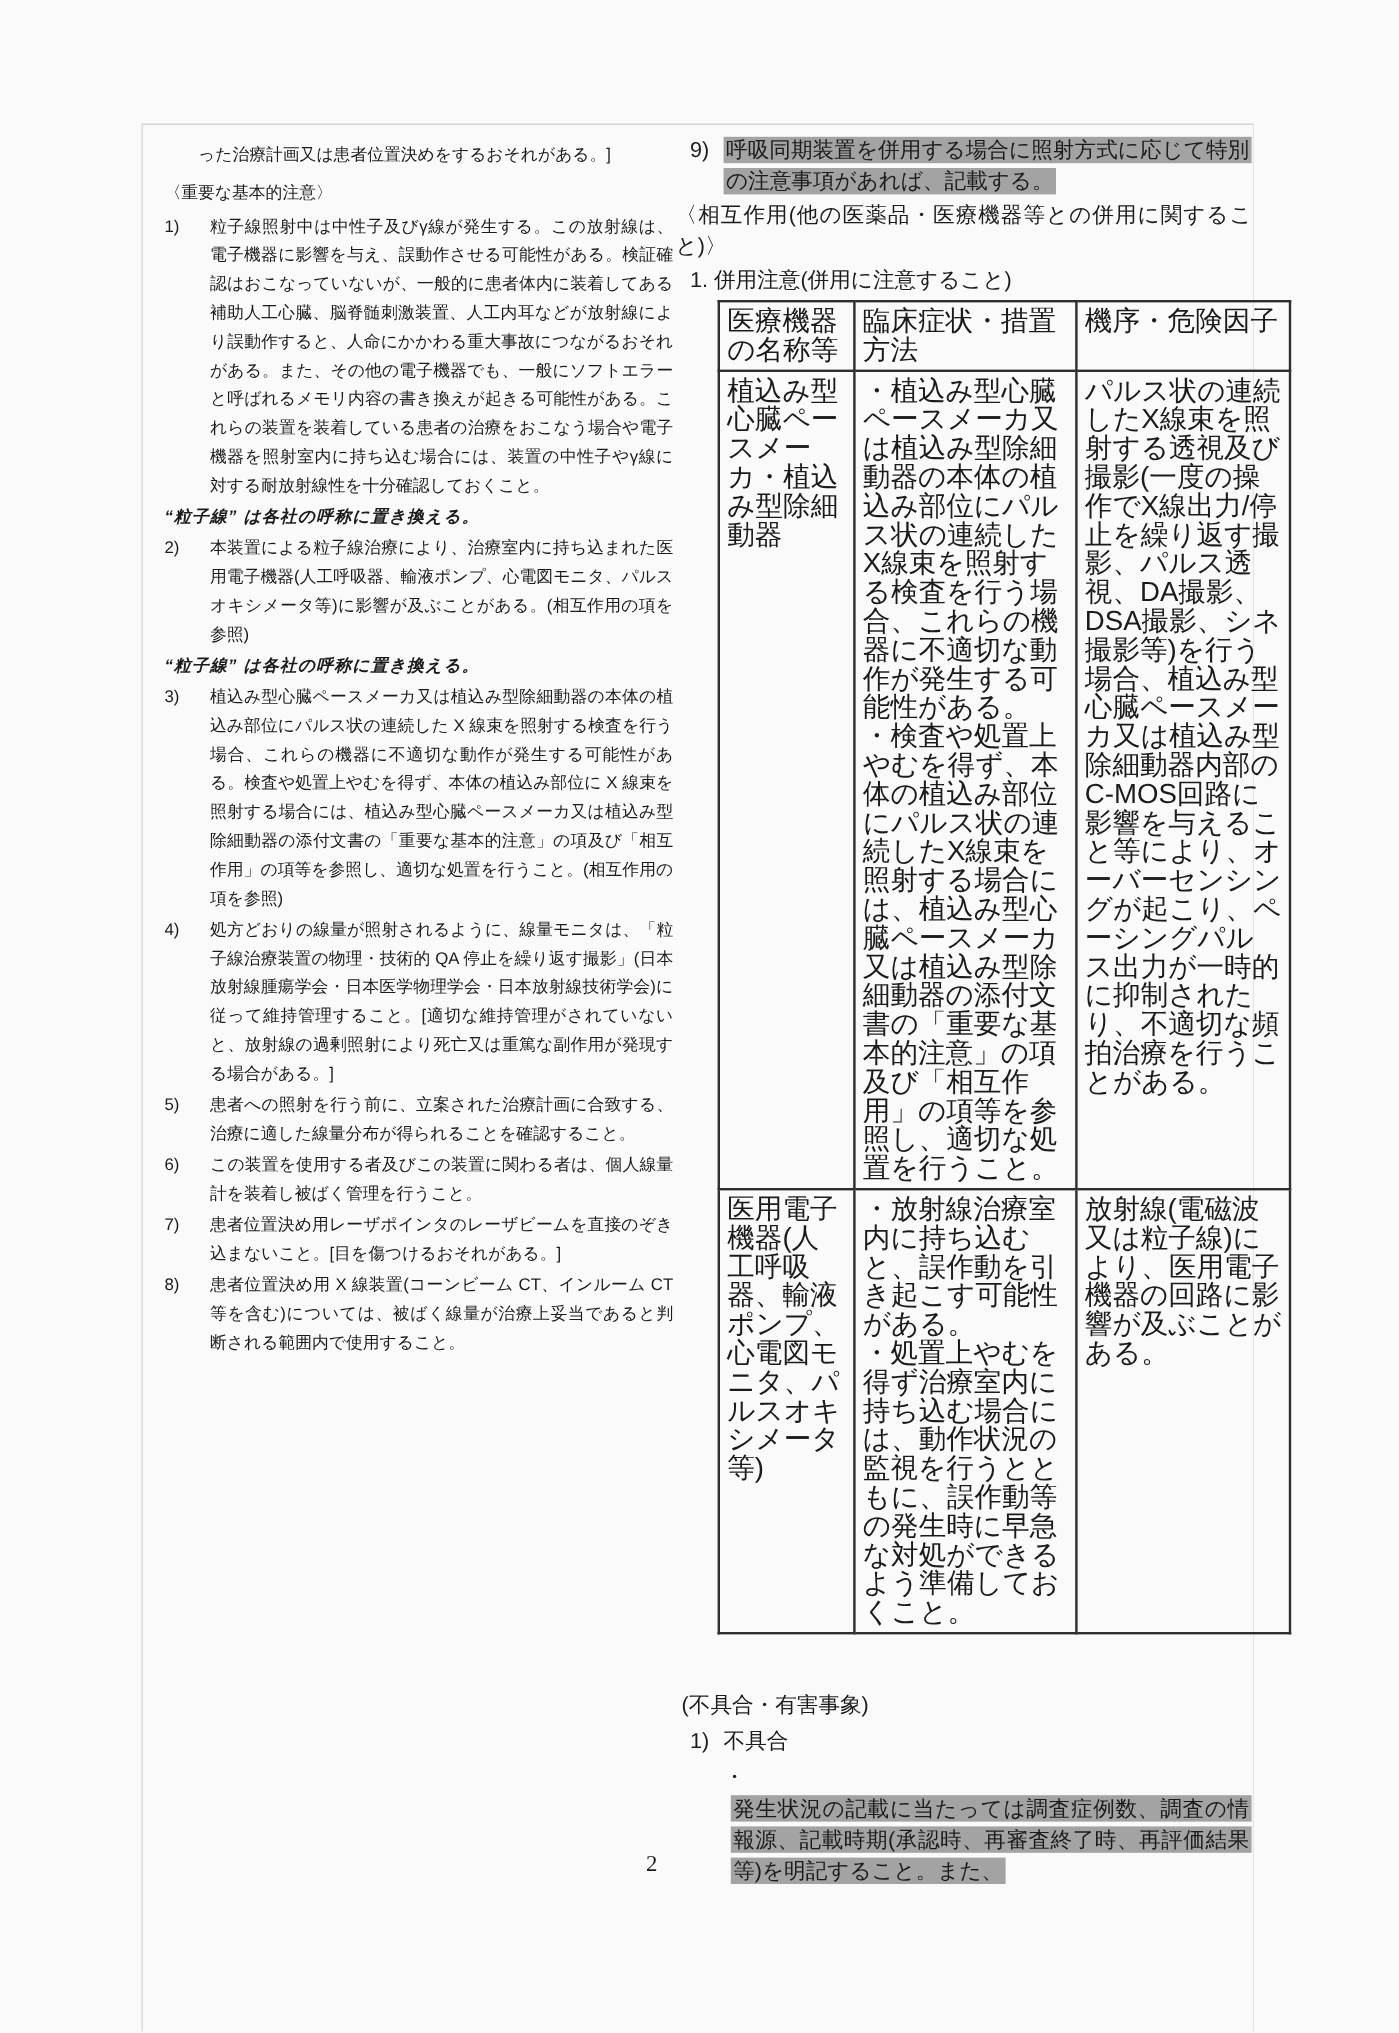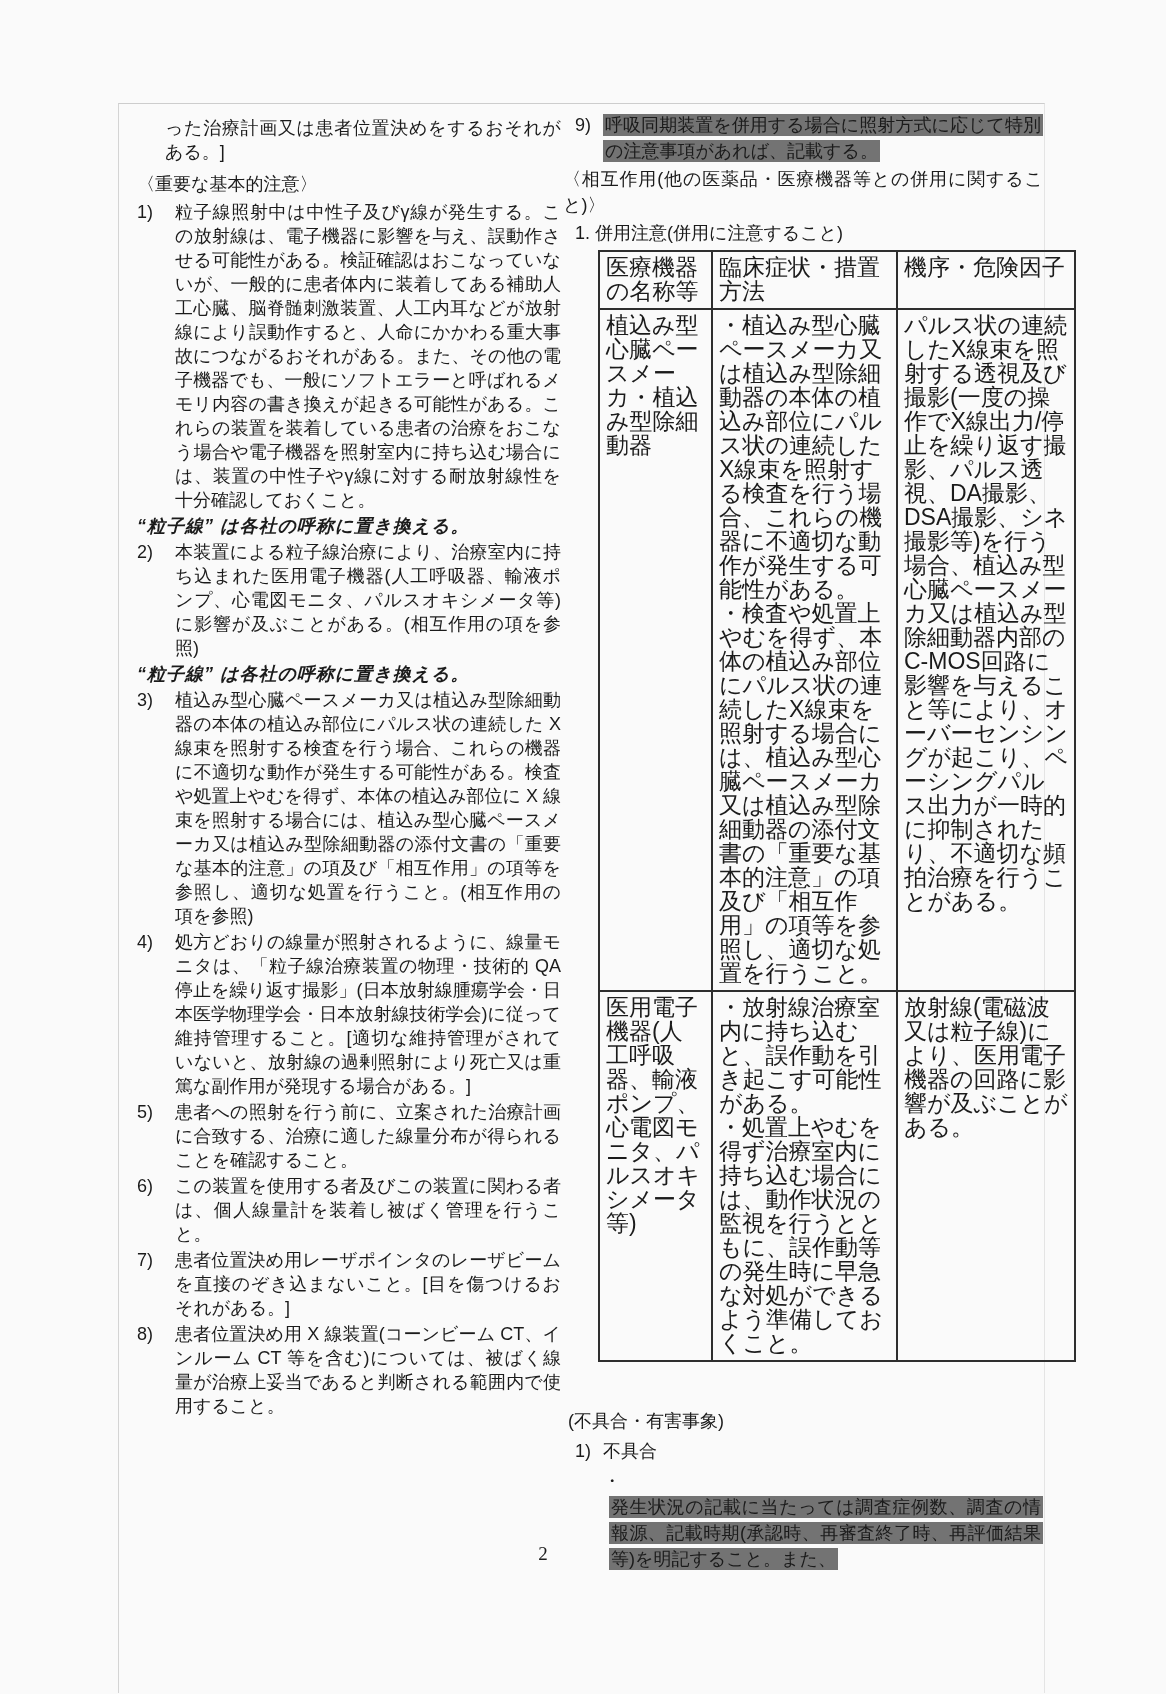--- a/index.html
+++ b/index.html
@@ -10,21 +10,21 @@
     color:#1b1b1b;
   }
   .scan-border {
     position:absolute; left:118px; top:103px; width:925px; height:1589px;
     border-top:1px solid #cdcdcd; border-left:1px solid #d4d4d4; border-right:1px solid #e4e4e4;
     pointer-events:none;
   }
   
   .col-left {
     position:absolute; left:137px; top:116px; width:424px;
-    font-size:18px; line-height:24px; text-align:justify;
+    font-size:14px; line-height:24px; text-align:justify;
   }
   .col-left p { margin:0; }
   .intro { padding-left:28px; margin-bottom:8px !important; }
   .sec-head { margin:2px 0 4px 0 !important; }
   .item { display:flex; margin:2px 0; }
   .item .num { width:38px; flex:0 0 38px; }
   .item .body { flex:1; }
   .note {
     font-style:italic; font-weight:bold; letter-spacing:1px;
     margin:2px 0 2px 0 !important;
@@ -33,21 +33,21 @@
   .col-right {
     position:absolute; left:563px; top:112px; width:480px;
     font-size:18px; line-height:26px; text-align:justify;
   }
   .col-right p { margin:0; }
   .item9 { display:flex; }
   .item9 .num { width:40px; flex:0 0 40px; padding-left:12px; box-sizing:border-box; }
   .interaction-head { margin:2px 0 !important; }
   .caution-head { padding-left:12px; margin:2px 0 4px 0 !important; }
   .hl {
-    background:#737373;
+    background:#a3a3a3;
     -webkit-box-decoration-break:clone; box-decoration-break:clone;
     padding:1px 2px;
   }
   
   table.interaction {
     border-collapse:collapse; table-layout:fixed;
     width:434px; margin-left:35px; margin-top:2px;
   }
   table.interaction td {
     border:2px solid #2e2e2e; padding:3px 6px 5px 6px;

